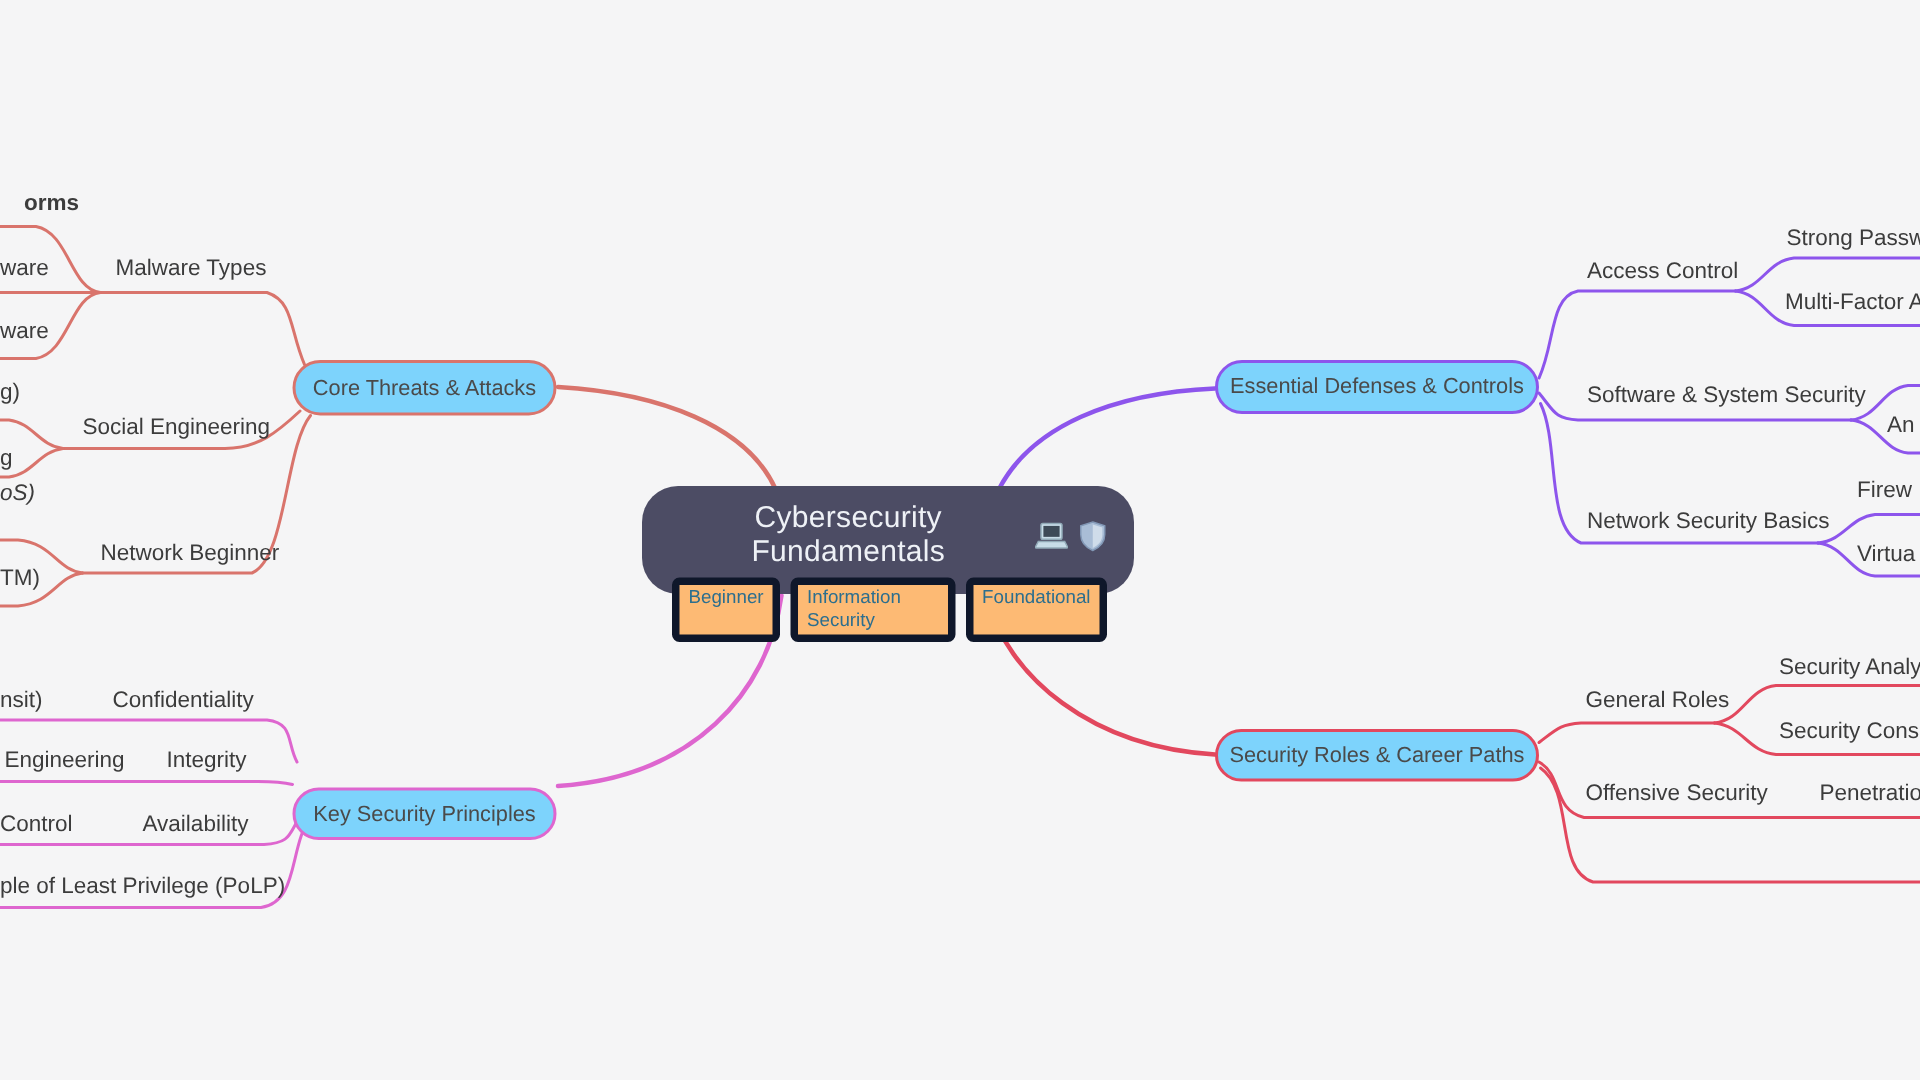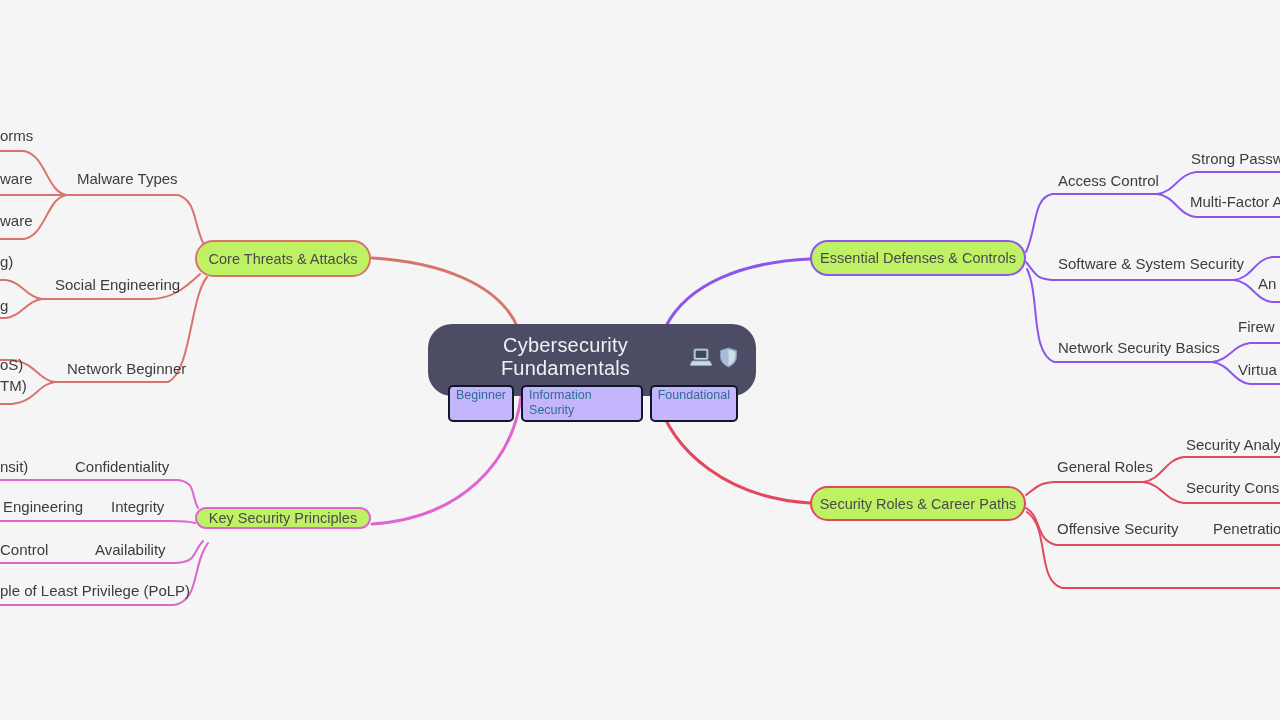--- a/index.html
+++ b/index.html
@@ -9,39 +9,39 @@
     font-family:"Liberation Sans","DejaVu Sans",sans-serif;
   }
   #mindmap{position:absolute;left:0;top:0;width:1280px;height:720px;}
   svg.links{position:absolute;left:0;top:0;z-index:1;}
   .lbl{
     position:absolute;z-index:3;white-space:nowrap;
     font-size:15px;line-height:18px;color:#3c3c3c;
   }
   .pill{
     position:absolute;z-index:2;box-sizing:border-box;
-    background:#bef264;border-radius:19px;
+    background:#7dd3fc;border-radius:19px;
     display:flex;align-items:center;justify-content:center;
     font-size:14.5px;color:#4a4a4a;white-space:nowrap;
   }
   .pill.salmon{border:2px solid #d9746c;}
   .pill.pink{border:2px solid #de66cf;}
   .pill.purple{border:2px solid #8d55ec;}
   .pill.red{border:2px solid #e2485e;}
   #root-node{
     position:absolute;left:428px;top:324px;width:328px;height:72px;
     background:#4c4c64;border-radius:24px;z-index:4;
     box-sizing:border-box;padding:10px 18px 0 20px;
   }
   #root-title-row{display:flex;align-items:center;gap:7px;text-align:center;}
   #root-title{font-size:20px;color:#eef1f6;letter-spacing:0.2px;}
   .root-icon{display:inline-flex;align-items:center;}
   #root-tags{display:flex;gap:7px;margin-top:5px;}
   .tag{
-    background:#c4b5fd;color:#2c6e8e;border:2px solid #0f172a;
+    background:#fdba74;color:#2c6e8e;border:5px solid #0f172a;
     border-radius:5px;font-size:12.5px;line-height:15px;
     padding:1px 6px 2px 6px;
   }
 </style>
 </head>
 <body>
 
 <div id="mindmap">
 
   <svg class="links" width="1280" height="720" viewBox="0 0 1280 720" fill="none" stroke-linecap="round" stroke-linejoin="round">
@@ -109,33 +109,33 @@
       </span>
     </div>
     <div id="root-tags">
       <span class="tag">Beginner</span>
       <span class="tag">Information Security</span>
       <span class="tag">Foundational</span>
     </div>
   </div>
 
   <div class="pill salmon" style="left:195px;top:240px;width:176px;height:37px;">Core Threats &amp; Attacks</div>
-  <div class="pill pink" style="left:195px;top:507px;width:176px;height:22px;">Key Security Principles</div>
+  <div class="pill pink" style="left:195px;top:525px;width:176px;height:35px;">Key Security Principles</div>
   <div class="pill red" style="left:810px;top:486px;width:216px;height:35px;">Security Roles &amp; Career Paths</div>
   <div class="pill purple" style="left:810px;top:240px;width:216px;height:36px;">Essential Defenses &amp; Controls</div>
 
   <div class="lbl" style="left:77px;top:170px;">Malware Types</div>
-  <div class="lbl" style="left:0px;top:127px;">orms</div>
+  <div class="lbl" style="left:16px;top:127px;font-weight:bold;">orms</div>
   <div class="lbl" style="left:0px;top:170px;">ware</div>
   <div class="lbl" style="left:0px;top:212px;">ware</div>
   <div class="lbl" style="left:55px;top:276px;">Social Engineering</div>
   <div class="lbl" style="left:0px;top:253px;">g)</div>
   <div class="lbl" style="left:0px;top:297px;">g</div>
   <div class="lbl" style="left:67px;top:360px;">Network Beginner</div>
-  <div class="lbl" style="left:0px;top:356px;">oS)</div>
+  <div class="lbl" style="left:0px;top:320px;font-style:italic;">oS)</div>
   <div class="lbl" style="left:0px;top:377px;">TM)</div>
 
   <div class="lbl" style="left:75px;top:458px;">Confidentiality</div>
   <div class="lbl" style="left:0px;top:458px;">nsit)</div>
   <div class="lbl" style="left:111px;top:498px;">Integrity</div>
   <div class="lbl" style="left:3px;top:498px;">Engineering</div>
   <div class="lbl" style="left:95px;top:541px;">Availability</div>
   <div class="lbl" style="left:0px;top:541px;">Control</div>
   <div class="lbl" style="left:0px;top:582px;">ple of Least Privilege (PoLP)</div>
 

